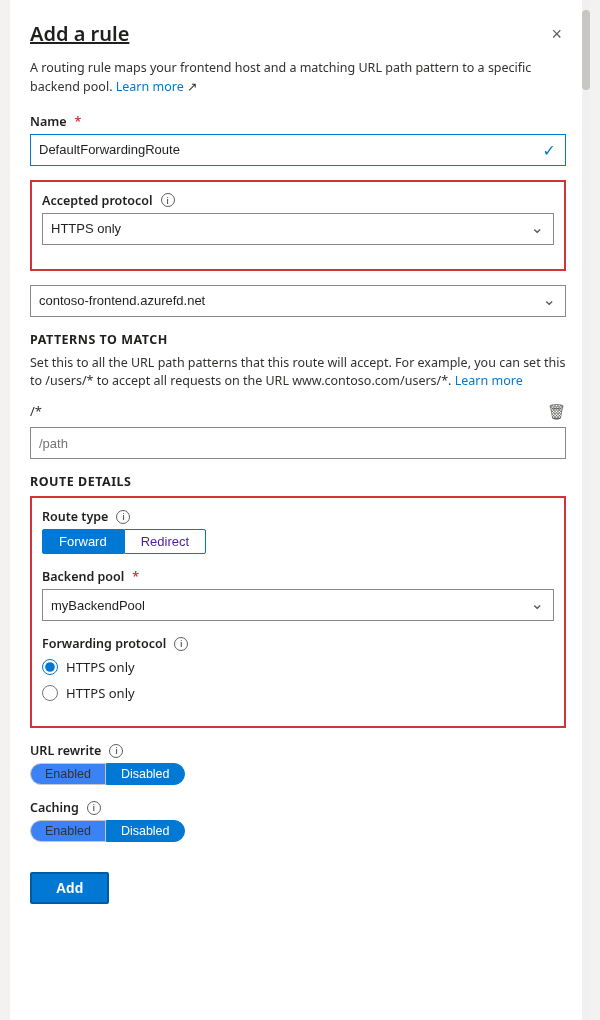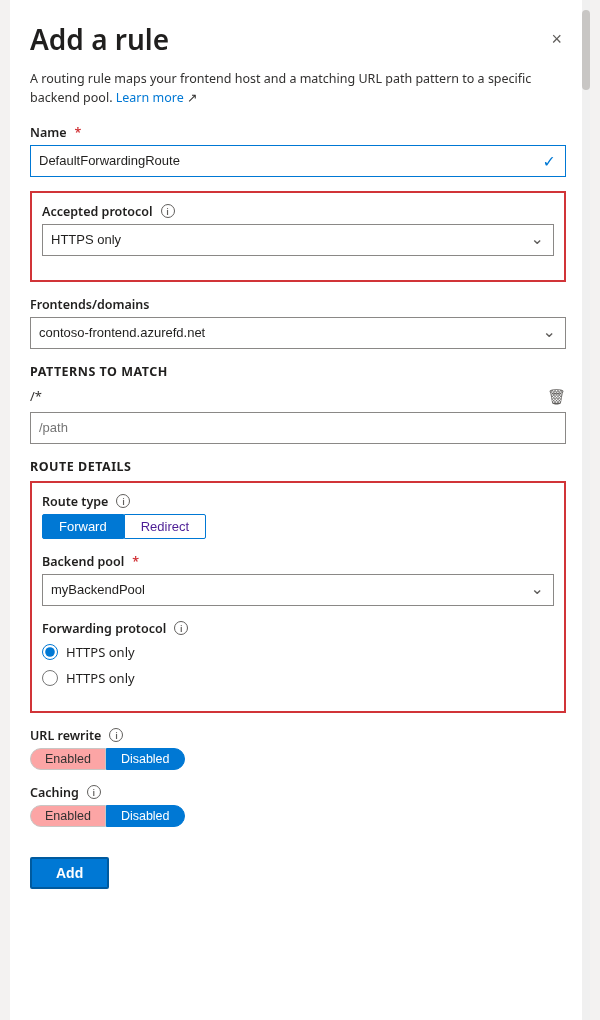--- a/index.html
+++ b/index.html
@@ -36,23 +36,24 @@
       position: absolute;
       top: 10px;
     }
     .panel-header {
       display: flex;
       align-items: center;
       justify-content: space-between;
       margin-bottom: 12px;
     }
     .panel-title {
-      font-size: 28px;
+      font-size: 20px;
       font-weight: 600;
       color: #201f1e;
+      text-decoration: underline;
     }
     .close-btn {
       background: none;
       border: none;
       cursor: pointer;
       font-size: 18px;
       color: #605e5c;
       padding: 4px;
       line-height: 1;
     }
@@ -232,21 +233,21 @@
     }
     .toggle-pill-group {
       display: flex;
       align-items: center;
       gap: 0;
       margin-top: 4px;
     }
     .pill-btn {
       padding: 3px 14px;
       border: 1px solid #c8c6c4;
-      background: #fca5a5;
+      background: #3b82f6;
       cursor: pointer;
       font-size: 12.5px;
       color: #323130;
     }
     .pill-btn.active {
       background: #0078d4;
       color: #fff;
       border-color: #0078d4;
     }
     .pill-btn:first-child {
@@ -312,30 +313,33 @@
           <option>HTTPS only</option>
           <option>HTTP only</option>
           <option>HTTP and HTTPS</option>
         </select>
       </div>
     </div>
   </div>
 
   
   <div class="field-group">
-    <div class="field-label">Frontends/domains</div>
     <div class="select-wrapper">
       <select class="form-select">
         <option>contoso-frontend.azurefd.net</option>
       </select>
     </div>
   </div>
 
   
   <div class="section-title">PATTERNS TO MATCH</div>
+  <p class="patterns-description">
+    <span>Set this to all the URL path patterns that this route will accept. For example, you can set this to /users/* to accept all requests on the URL www.contoso.com/users/*.</span>
+    <a href="#" class="learn-more">Learn more</a>
+  </p>
   <div class="pattern-row">
     <span class="pattern-value">/*</span>
     <span class="delete-icon">🗑</span>
   </div>
   <div class="field-group">
     <input class="form-input" type="text" placeholder="/path" style="">
   </div>
 
   
   <div class="section-title">ROUTE DETAILS</div>

